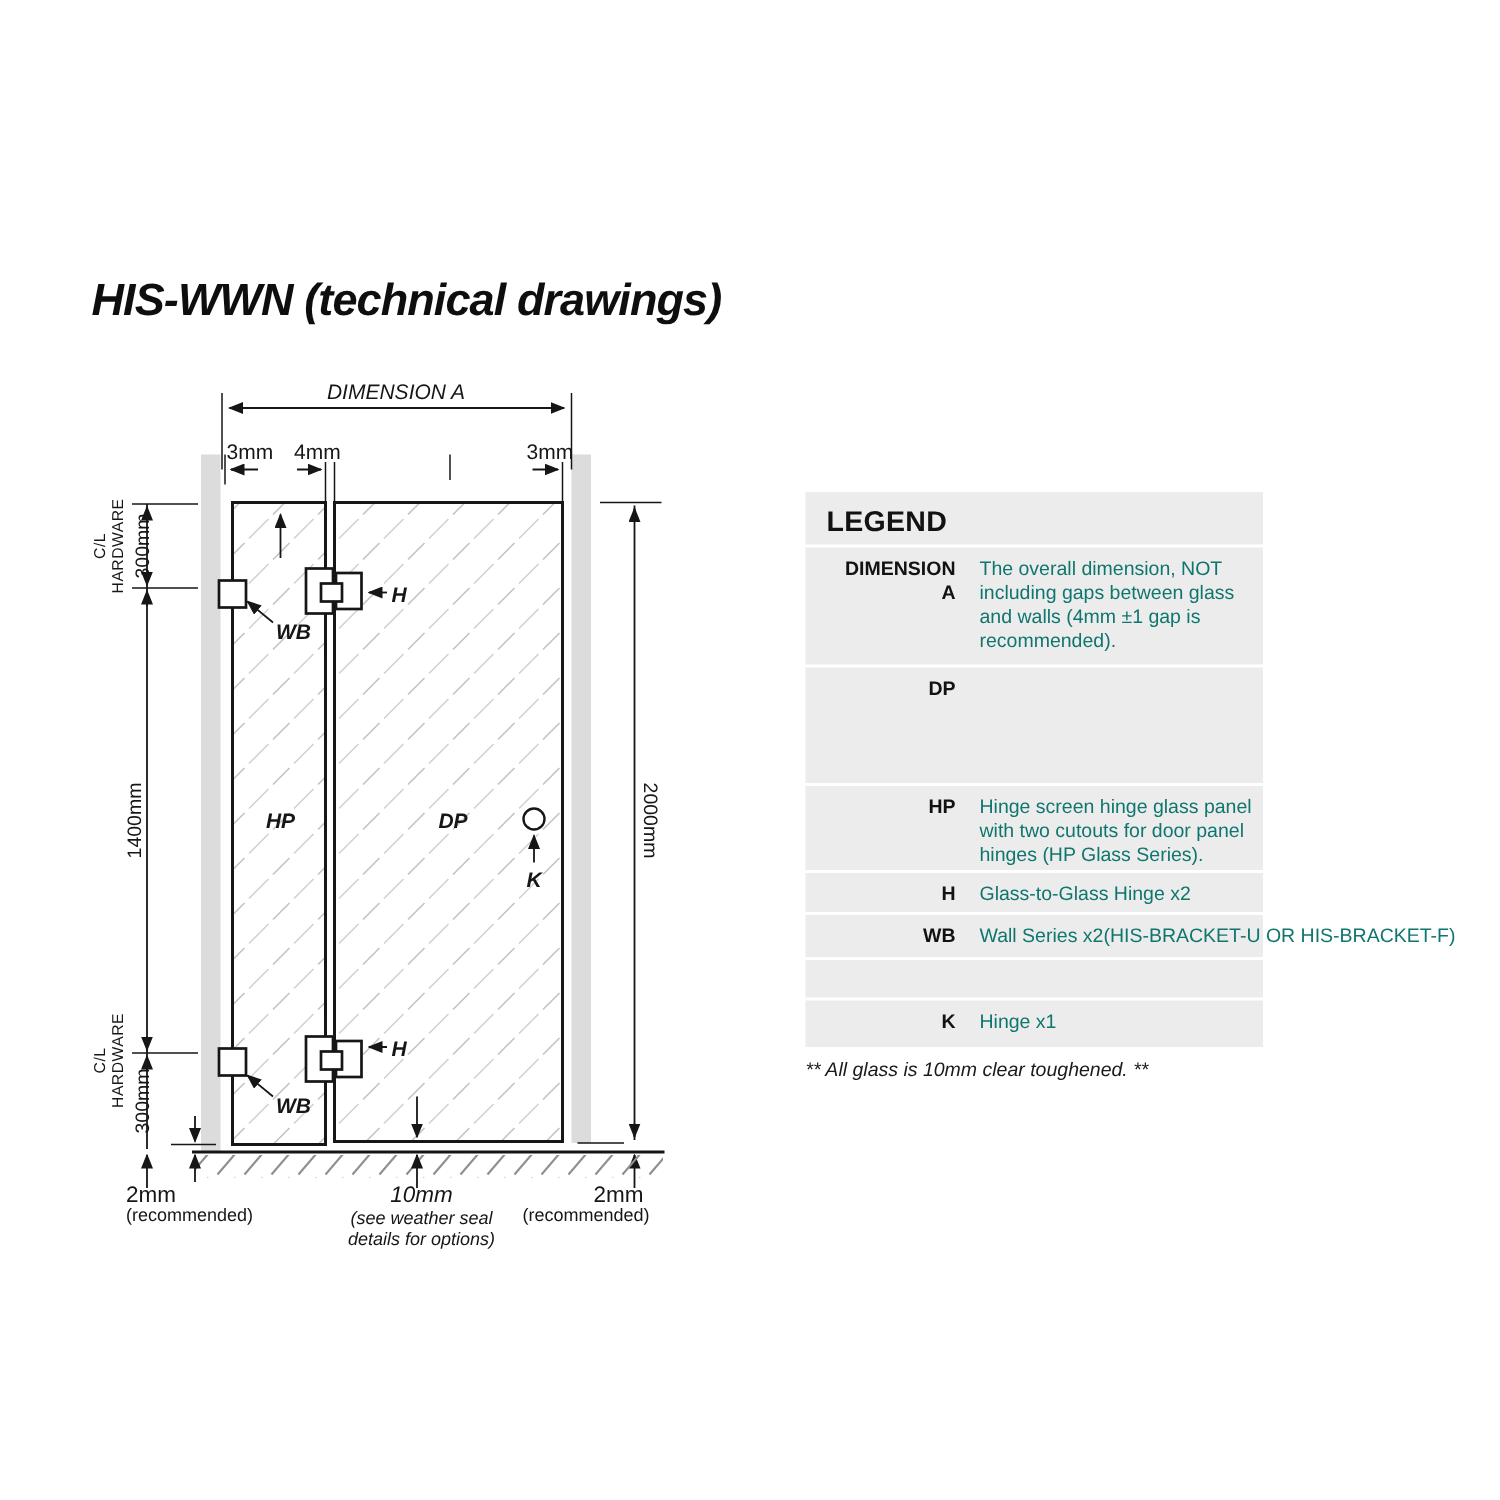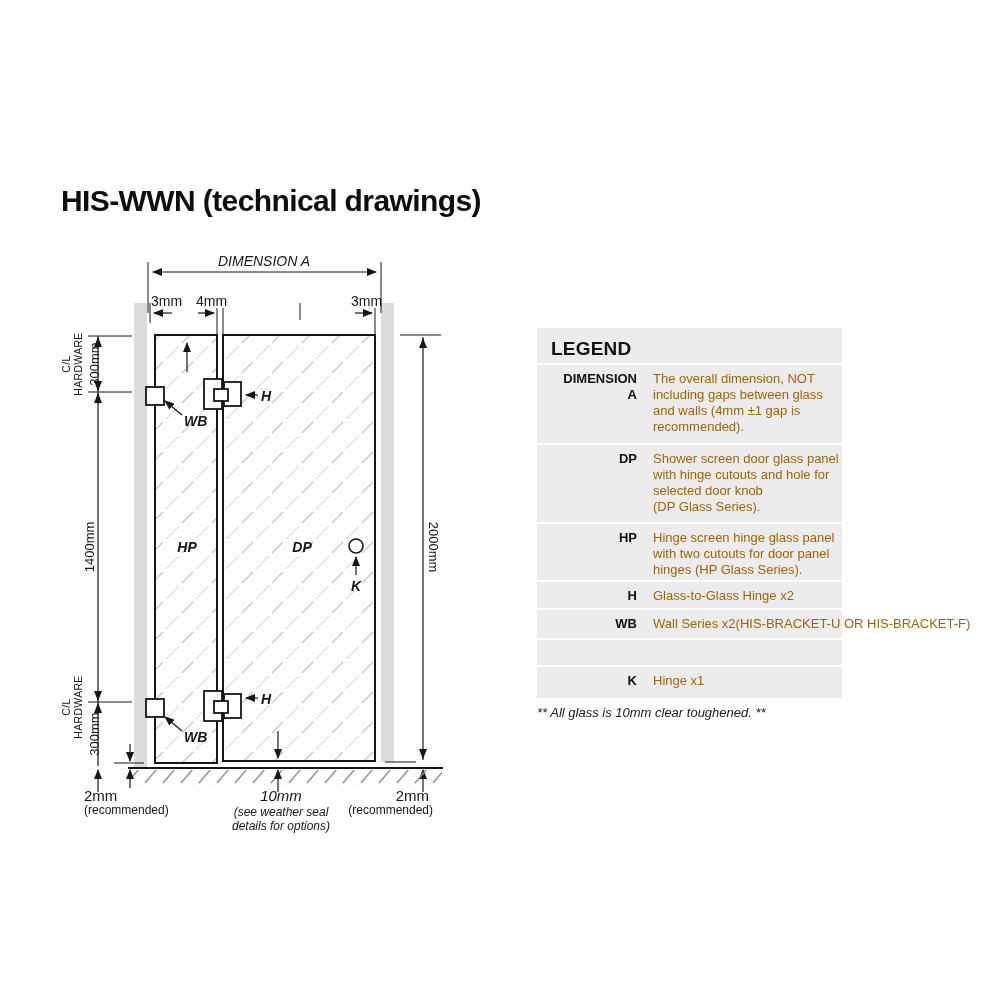--- a/index.html
+++ b/index.html
@@ -2,21 +2,21 @@
 <html><head>
 <meta charset="utf-8">
 <style>
   html,body{margin:0;padding:0;}
   body{
     width:1000px;height:1000px;position:relative;background:#ffffff;
     font-family:"Liberation Sans", sans-serif;color:#161616;overflow:hidden;
   }
   .title{
     position:absolute;left:61px;top:184px;margin:0;
-    font-size:30px;font-weight:bold;letter-spacing:-0.6px;color:#0e0e0e;white-space:nowrap;
+    font-size:30px;font-weight:bold;letter-spacing:-0.6px;color:#0e0e0e;white-space:nowrap;font-style:italic;
   }
   svg.drawing{position:absolute;left:40px;top:235px;}
   svg .ln{stroke:#161616;stroke-width:1.2;fill:none;}
   svg .thin{stroke:#161616;stroke-width:1;fill:none;}
   svg .panel{stroke:#161616;stroke-width:2;}
   svg .fit{fill:#ffffff;stroke:#161616;stroke-width:1.8;}
   svg text{fill:#161616;font-family:"Liberation Sans", sans-serif;}
   .t14{font-size:14px;}
   .t13{font-size:13px;}
   .t15{font-size:15px;}
@@ -26,21 +26,21 @@
   .b{font-weight:bold;}
   .legend{
     position:absolute;left:537px;top:328px;width:305px;background:#ececec;
   }
   .legend-title{
     box-sizing:border-box;height:35px;padding:10px 0 16px 14px;
     font-size:19px;font-weight:bold;color:#121212;letter-spacing:0.2px;
   }
   .lrow{display:flex;border-top:2px solid #ffffff;box-sizing:border-box;padding:6px 0 0 14px;align-items:flex-start;}
   .lterm{flex:none;width:86px;text-align:right;font-weight:bold;font-size:13px;line-height:16px;color:#121212;}
-  .ldesc{margin-left:16px;font-size:13px;line-height:16px;color:#a16207;white-space:pre;}
+  .ldesc{margin-left:16px;font-size:13px;line-height:16px;color:#0f766e;white-space:pre;}
   .h-dima{min-height:80px;}
   .h-dp{min-height:79px;}
   .h-hp{min-height:58px;}
   .h-h{min-height:28px;}
   .h-wb{min-height:30px;}
   .h-empty{min-height:27px;}
   .h-k{min-height:33px;}
   .footnote{
     position:absolute;left:537px;top:705px;width:305px;text-align:left;
     font-size:13px;font-style:italic;color:#1a1a1a;white-space:nowrap;
@@ -195,24 +195,20 @@
 
   <div class="lrow h-dima">
     <div class="lterm">DIMENSION A</div>
     <div class="ldesc">The overall dimension, NOT
 including gaps between glass
 and walls (4mm ±1 gap is
 recommended).</div>
   </div>
   <div class="lrow h-dp">
     <div class="lterm">DP</div>
-    <div class="ldesc">Shower screen door glass panel
-with hinge cutouts and hole for
-selected door knob
-(DP Glass Series).</div>
   </div>
   <div class="lrow h-hp">
     <div class="lterm">HP</div>
     <div class="ldesc">Hinge screen hinge glass panel
 with two cutouts for door panel
 hinges (HP Glass Series).</div>
   </div>
   <div class="lrow h-h">
     <div class="lterm">H</div>
     <div class="ldesc">Glass-to-Glass Hinge x2</div>

